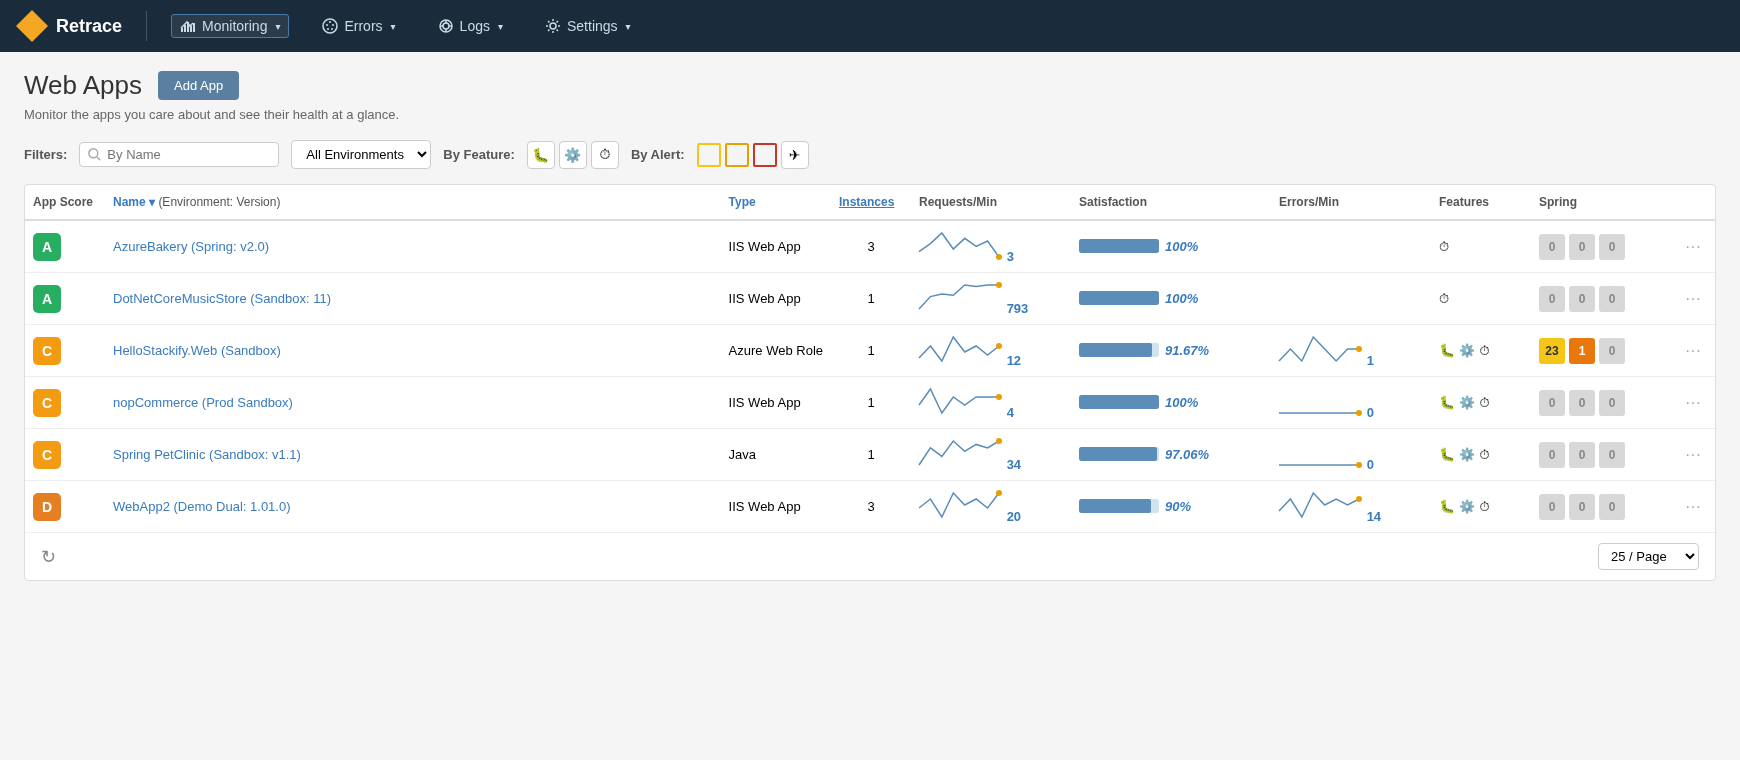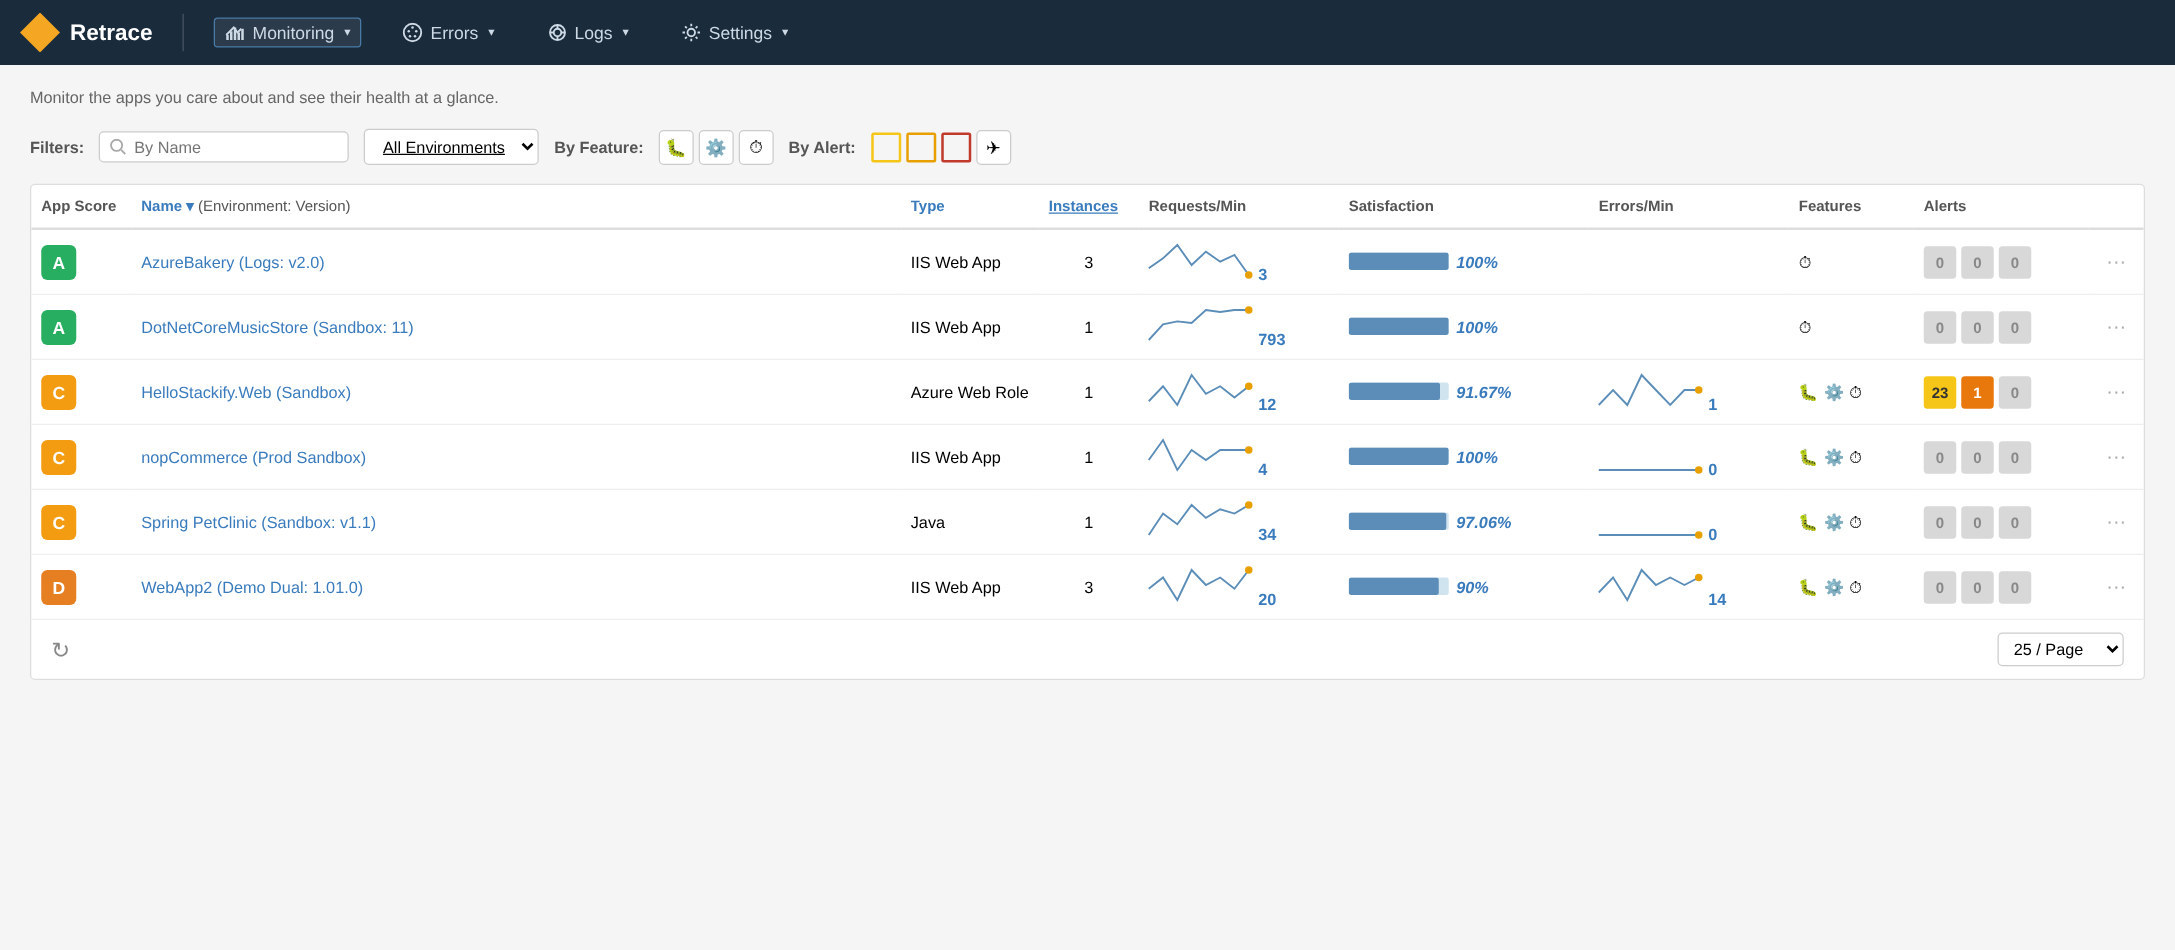--- a/index.html
+++ b/index.html
@@ -106,21 +106,20 @@
       color: #aaa;
       width: 140px;
     }
     .env-select {
       border: 1px solid #ccc;
       border-radius: 4px;
       padding: 5px 10px;
       font-size: 13px;
       background: #fff;
       cursor: pointer;
-      text-decoration: underline;
     }
     .by-feature-label, .by-alert-label {
       color: #555;
       font-weight: 600;
     }
     .feature-icons, .alert-icons {
       display: flex;
       align-items: center;
       gap: 4px;
     }
@@ -339,20 +338,24 @@
         <circle cx="8" cy="8" r="3" fill="none" stroke="#cdd9e5" stroke-width="1.5"></circle>
         <path d="M8 1v2M8 13v2M1 8h2M13 8h2M3.05 3.05l1.41 1.41M11.54 11.54l1.41 1.41M3.05 12.95l1.41-1.41M11.54 4.46l1.41-1.41" stroke="#cdd9e5" stroke-width="1.5" fill="none"></path>
       </svg>
     <span>Settings</span>
     <span class="nav-caret">▾</span>
   </div>
 </nav>
 
 <div class="main-content">
 
+  <div class="page-header">
+    <h1 class="page-title">Web Apps</h1>
+    <button class="btn-add-app">Add App</button>
+  </div>
   <p class="page-subtitle">Monitor the apps you care about and see their health at a glance.</p>
 
   <div class="filters-bar">
     <span class="filters-label">Filters:</span>
     <div class="search-input-wrapper">
       <svg width="13" height="13" viewBox="0 0 16 16">
           <circle cx="6.5" cy="6.5" r="5.5" fill="none" stroke="#aaa" stroke-width="1.8"></circle>
           <line x1="11" y1="11" x2="15" y2="15" stroke="#aaa" stroke-width="1.8"></line>
         </svg>
       <input type="text" placeholder="By Name" style="">
@@ -385,32 +388,32 @@
           <th style="width:80px">App Score</th>
           <th class="col-name" style="min-width:230px">
             Name ▾ <span style="font-weight:normal;color:#555">(Environment: Version)</span>
           </th>
           <th class="col-type" style="width:110px">Type</th>
           <th class="col-instances" style="width:80px">Instances</th>
           <th style="width:160px">Requests/Min</th>
           <th style="width:200px">Satisfaction</th>
           <th style="width:160px">Errors/Min</th>
           <th style="width:100px">Features</th>
-          <th style="width:140px">Alerts</th>
+          <th style="width:140px">Spring</th>
           <th style="width:30px"></th>
         </tr>
       </thead>
       <tbody id="apps-tbody">
 
       <tr>
     <td>
       <div class="score-badge score-a">A</div>
     </td>
     <td>
-      <span class="app-name-link">AzureBakery (Logs: v2.0)</span>
+      <span class="app-name-link">AzureBakery (Spring: v2.0)</span>
     </td>
     <td>IIS Web App</td>
     <td style="text-align:center">3</td>
     <td>
       <span><svg class="chart-svg" width="80" height="32" viewBox="0 0 80 32">
     <polyline points="0,22.666666666666668 11.428571428571429,14.666666666666666 22.857142857142858,4 34.285714285714285,20 45.714285714285715,9.333333333333332 57.142857142857146,17.333333333333336 68.57142857142857,12 80,28" fill="none" stroke="#5b8db8" stroke-width="1.5"></polyline>
     <circle cx="80" cy="28" r="3" fill="#e8a000" stroke="none"></circle>
   </svg></span>
       <span class="requests-num">3</span>
     </td>

